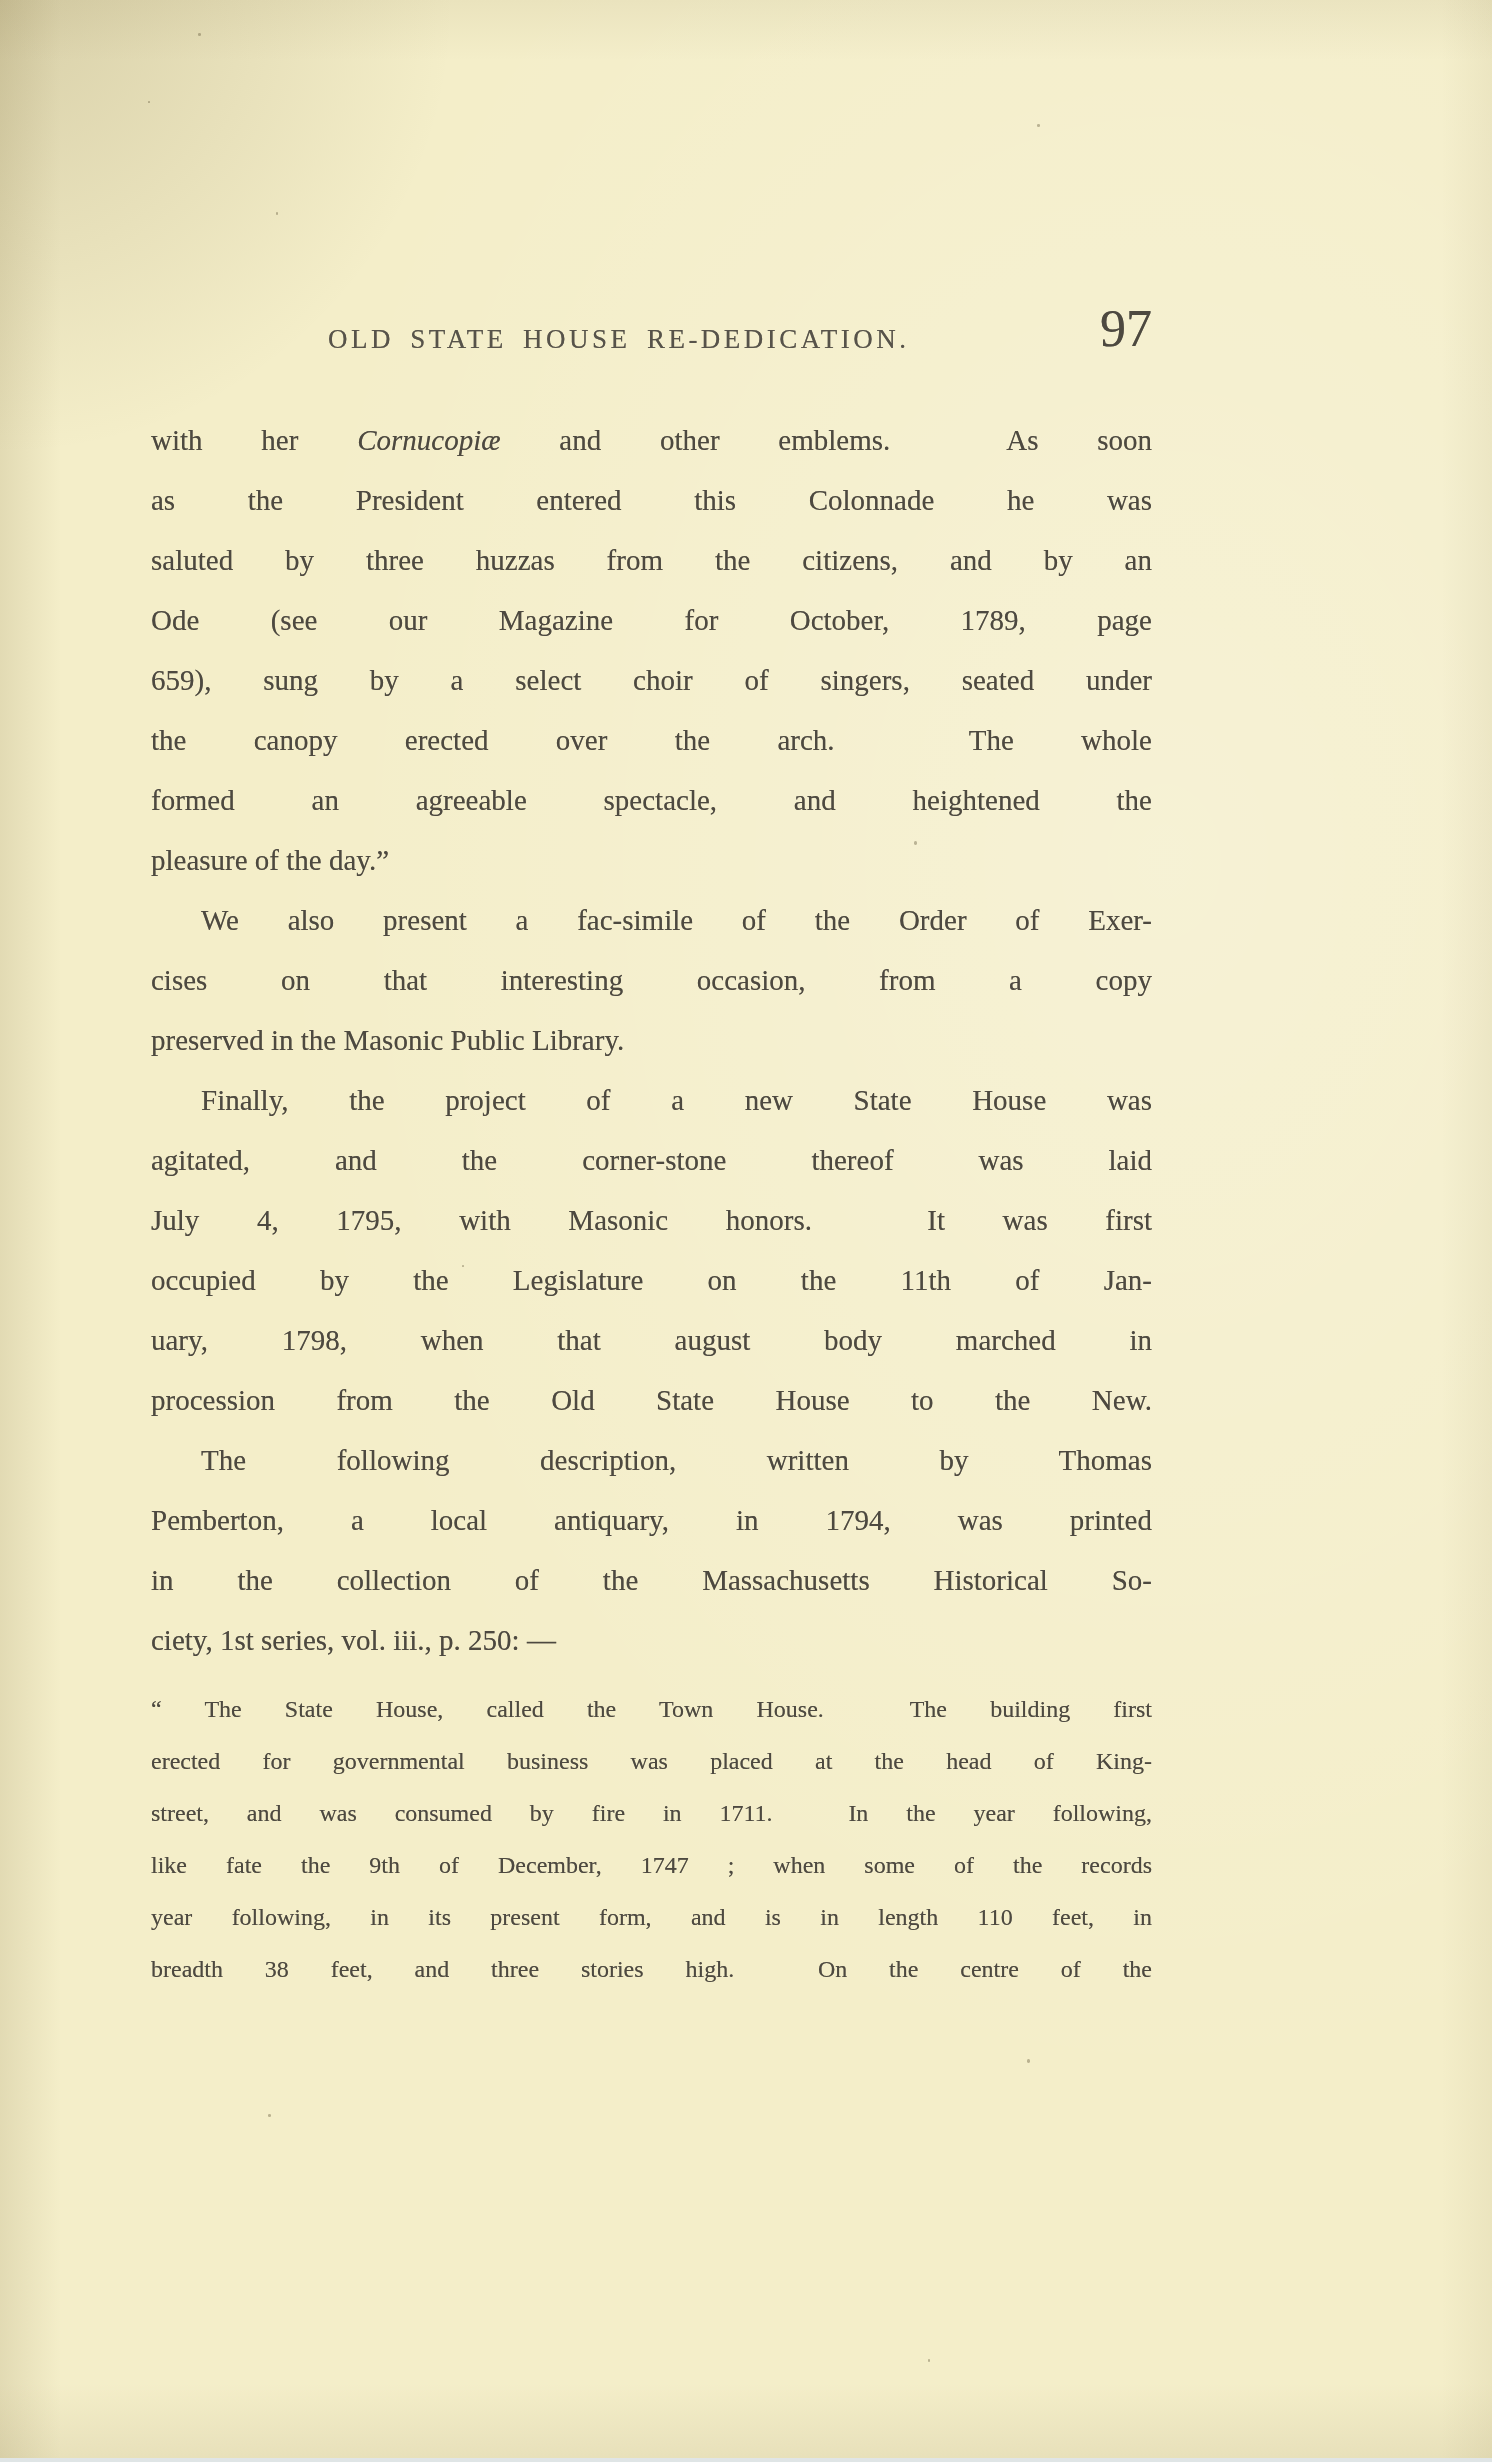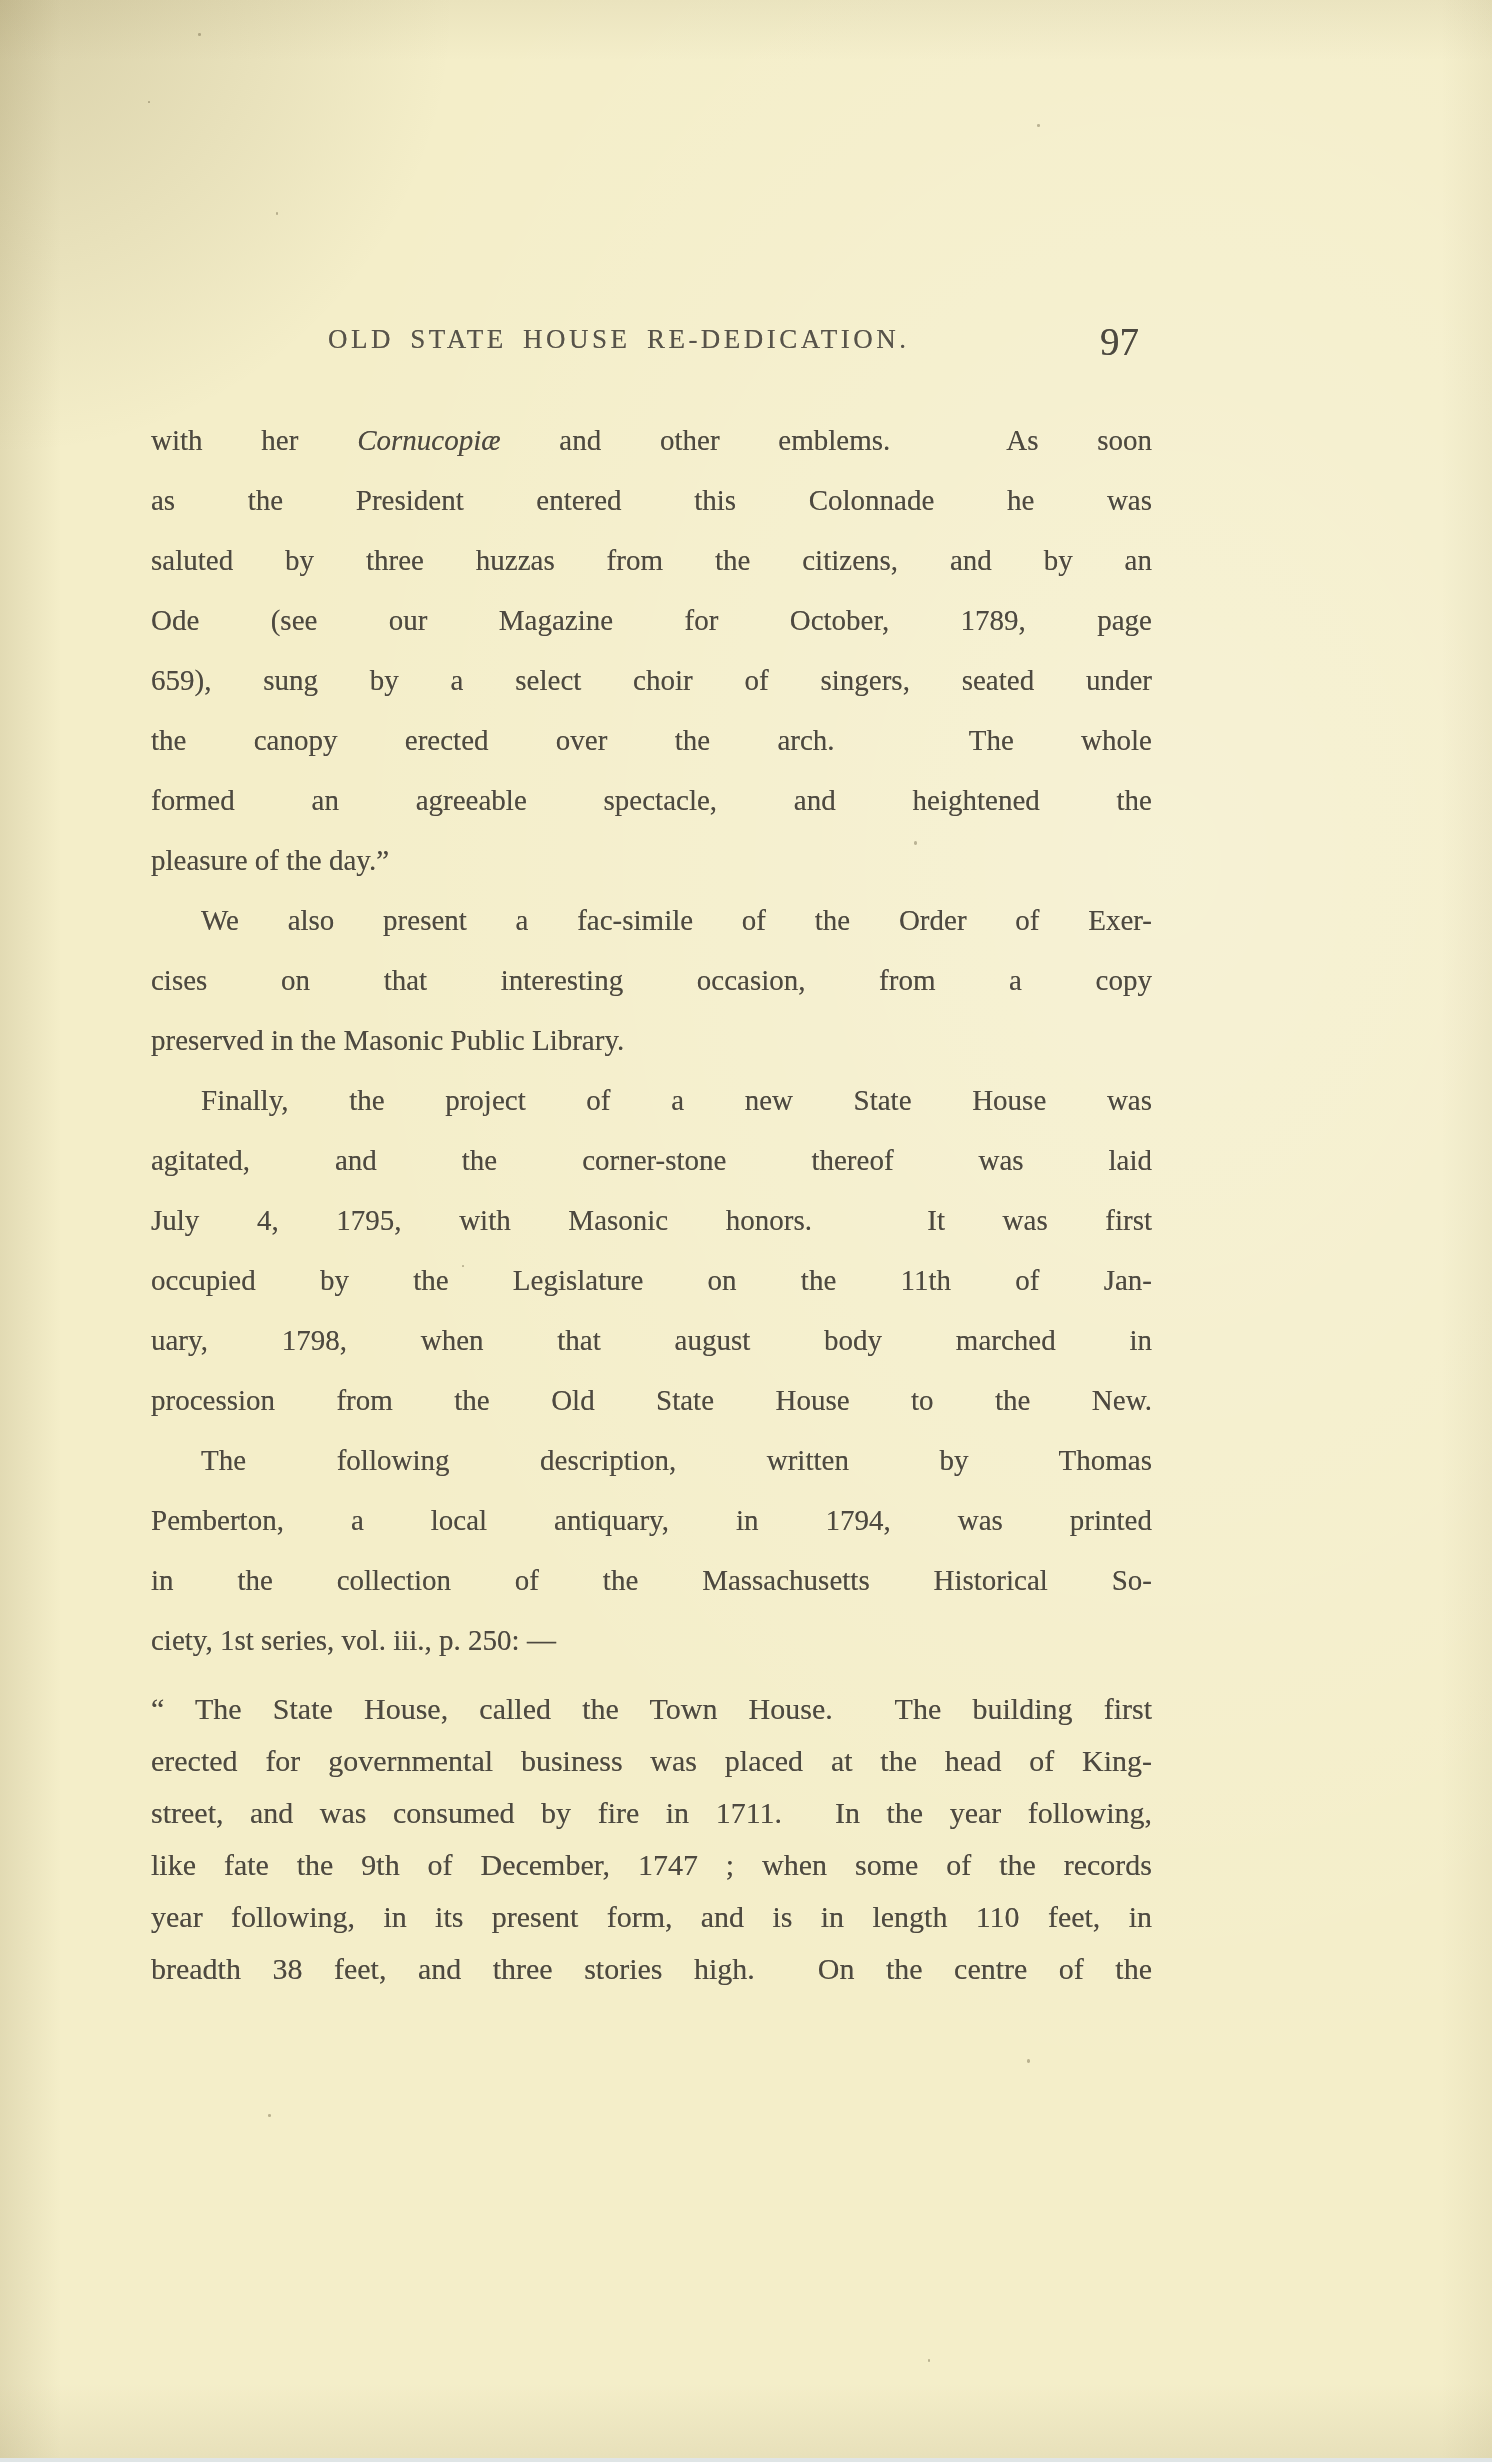--- a/index.html
+++ b/index.html
@@ -33,22 +33,22 @@
     line-height: 30px;
     letter-spacing: 3.5px;
     word-spacing: 6.1px;
     color: var(--ink-light, #57534a);
     text-shadow: 0 0 0.5px rgba(87, 83, 74, 0.6);
     white-space: pre;
   }
   .page-number {
     position: absolute;
     left: 1100px;
-    top: 320px;
-    font-size: 39px;
+    top: 307px;
+    font-size: 52px;
     line-height: 44px;
     color: var(--ink, #4d4940);
     text-shadow: 0 0 0.5px rgba(77, 73, 64, 0.6);
   }
 
   
   .text-column {
     position: absolute;
     left: 151px;
     top: 410px;
@@ -57,21 +57,21 @@
   .line {
     white-space: pre-wrap;
     text-shadow: 0 0 0.6px rgba(77, 73, 64, 0.55);
   }
   .line.large {
     font-size: 29px;
     line-height: 60px;
     height: 60px;
   }
   .line.small {
-    font-size: 30px;
+    font-size: 24px;
     line-height: 52px;
     height: 52px;
   }
   .line.large + .line.small { margin-top: 13px; }
   .line.just {
     text-align: justify;
     text-align-last: justify;
     text-justify: inter-word;
   }
   .line.indent { padding-left: 50px; }

